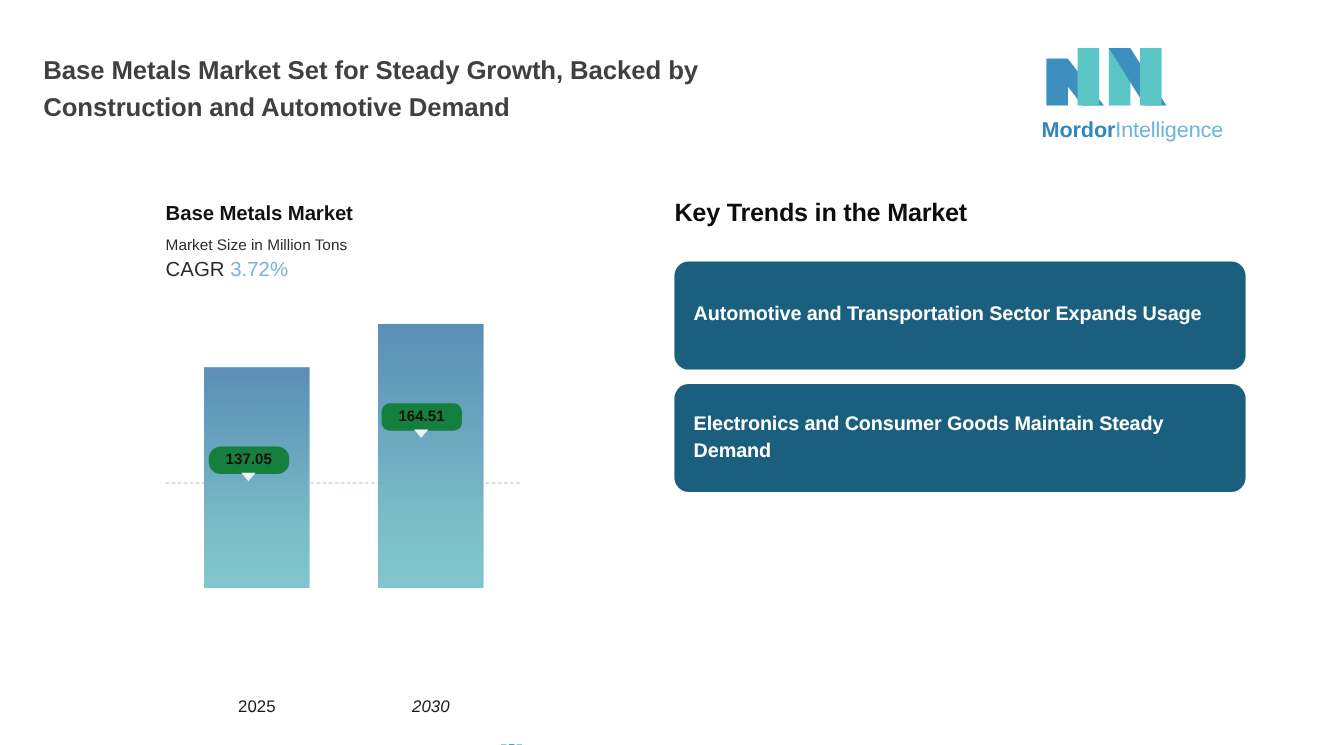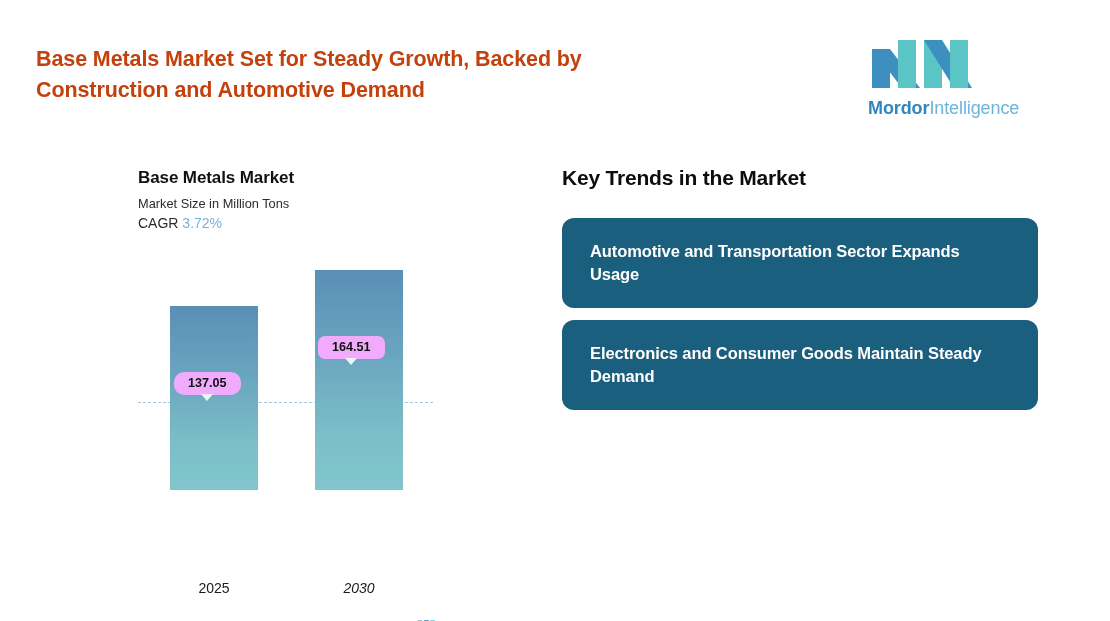--- a/index.html
+++ b/index.html
@@ -11,58 +11,58 @@
     font-family:"Liberation Sans", sans-serif;
     overflow:hidden;
   }
 
   .page { position:relative; width:1110px; height:621px; background:#ffffff; }
 
   
   .headline {
     position:absolute; left:36px; top:44px; width:660px;
     font-size:21.5px; font-weight:bold; line-height:1.42;
-    color:#c2410c; letter-spacing:-0.1px;
+    color:#404040; letter-spacing:-0.1px;
   }
 
   .brand-logo { position:absolute; left:868px; top:38px; width:114px; }
   .brand-mark { position:relative; width:112px; height:54px; }
   .brand-mark svg { display:block; width:112px; height:54px; }
   .brand-word {
     margin-top:6px; text-align:center;
     font-size:18px; letter-spacing:-0.1px; white-space:nowrap;
   }
   .brand-word .b1 { color:#2f87bd; font-weight:bold; }
   .brand-word .b2 { color:#6bb4db; font-weight:normal; }
 
   
   .chart-panel { position:absolute; left:138px; top:168px; width:300px; height:390px; }
 
   .chart-title { font-size:17px; font-weight:bold; color:#111111; letter-spacing:-0.1px; }
   .chart-subtitle { margin-top:8px; font-size:12.8px; color:#2b2b2b; }
-  .chart-cagr { margin-top:4px; font-size:14px; color:#2b2b2b; }
+  .chart-cagr { margin-top:4px; font-size:17px; color:#2b2b2b; }
   .chart-cagr .cagr-val { color:#7fb0d6; }
 
   .plot { position:absolute; left:0px; top:82px; width:300px; height:240px; }
 
   .dashed-line {
     position:absolute; left:0px; top:152px; width:295px; height:0;
     border-top:1.6px dashed #9fc4dc;
   }
 
   .bar {
     position:absolute; bottom:0;
     background:linear-gradient(to bottom, #5a8fb6 0%, #6aa5bf 38%, #7bbec8 75%, #81c6cc 100%);
   }
   .bar-1 { left:32px;  width:88px; height:184px; }
   .bar-2 { left:177px; width:88px; height:220px; }
 
   .bubble {
     position:absolute;
-    background:#f0abfc;
+    background:#15803d;
     border-radius:7px;
     padding:4px 14px 5px 14px;
     font-size:12.6px; font-weight:bold; color:#111111;
     white-space:nowrap;
   }
   .bubble::after {
     content:""; position:absolute; left:50%; bottom:-6px;
     margin-left:-6px; width:0; height:0;
     border-left:6px solid transparent;
     border-right:6px solid transparent;
@@ -91,22 +91,21 @@
   
   .trends-panel { position:absolute; left:562px; top:166px; width:476px; }
   .trends-heading { font-size:21px; font-weight:bold; color:#0d0d0d; letter-spacing:-0.2px; }
 
   .trend-cards { margin-top:28px; display:flex; flex-direction:column; gap:12px; }
   .trend-card {
     width:476px; height:90px;
     background:#1b5f7e;
     border-radius:12px;
     display:flex; align-items:center;
-    padding:0 28px;
-    justify-content:center;
+    padding:0 16px;
   }
   .trend-text {
     color:#ffffff; font-size:16.5px; font-weight:bold;
     line-height:1.42; letter-spacing:-0.1px;
   }
 </style>
 </head>
 <body>
 
 <div class="page">

